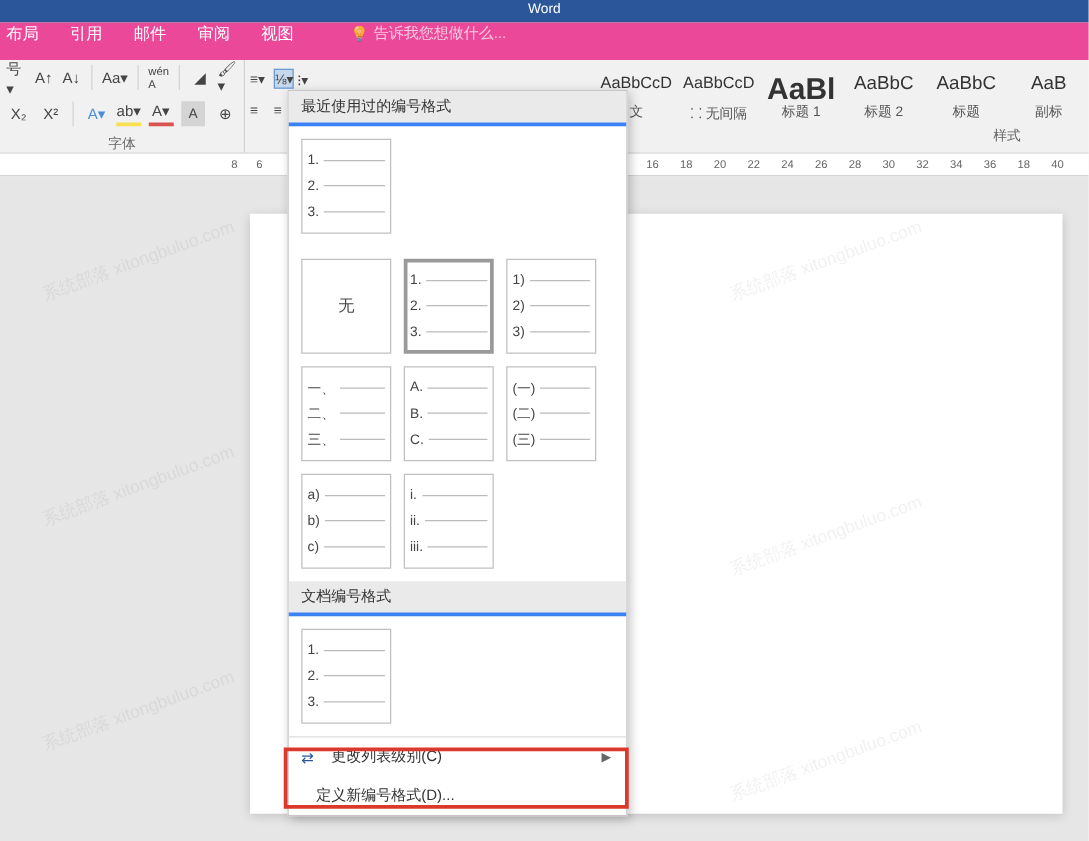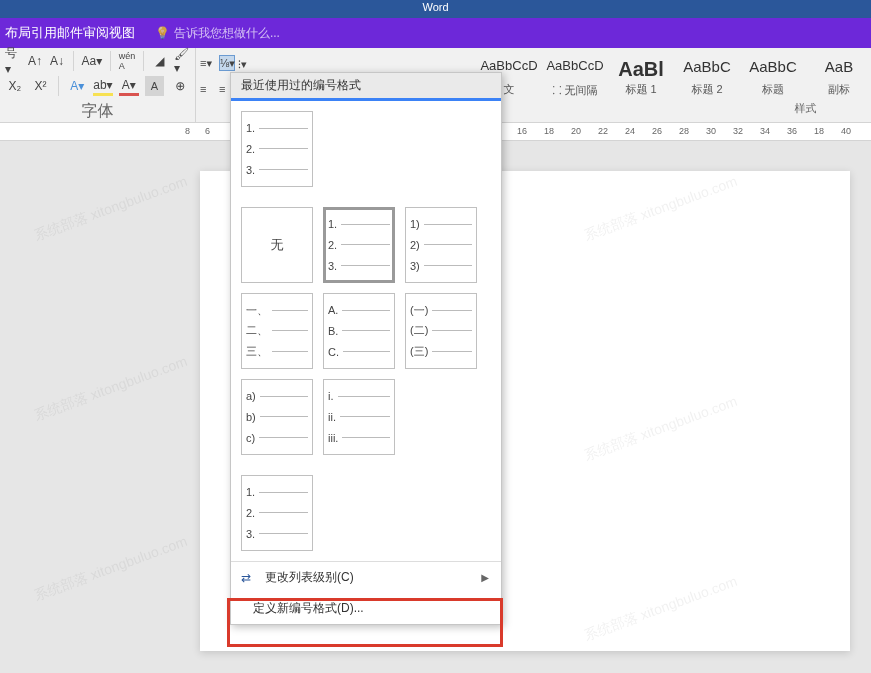--- a/index.html
+++ b/index.html
@@ -1,44 +1,44 @@
 <!DOCTYPE html>
 <html><head>
   <meta charset="utf-8">
   <style>
     * { margin: 0; padding: 0; box-sizing: border-box; font-family: "Microsoft YaHei", "Segoe UI", sans-serif; }
     body { background: #f5f5f5; width: 871px; height: 673px; overflow: hidden; position: relative; }
     
     .titlebar { background: #2b579a; height: 18px; color: #fff; text-align: center; font-size: 11px; padding-top: 1px; }
     
-    .menubar { background: #6d28d9; height: 30px; display: flex; align-items: center; padding: 0 5px; color: #fff; font-size: 13px; }
+    .menubar { background: #ec4899; height: 30px; display: flex; align-items: flex-start; padding: 0 5px; gap: 25px; color: #fff; font-size: 13px; }
     .menubar-item { cursor: pointer; }
     .tellme { margin-left: 20px; opacity: 0.7; font-size: 12px; display: flex; align-items: center; gap: 4px; }
     
     .ribbon { background: #f1f1f1; height: 75px; border-bottom: 1px solid #d4d4d4; display: flex; }
     .ribbon-left { width: 195px; display: flex; flex-direction: column; }
     .ribbon-row { display: flex; align-items: center; height: 30px; gap: 6px; padding: 2px 5px; }
     .rb-btn { width: 20px; height: 20px; display: inline-flex; align-items: center; justify-content: center; font-size: 12px; color: #444; cursor: pointer; }
     .rb-sep { width: 1px; height: 20px; background: #d4d4d4; margin: 0 2px; }
-    .rb-label { font-size: 16px; color: #666; text-align: center; padding-top: 2px; }
+    .rb-label { font-size: 11px; color: #666; text-align: center; padding-top: 2px; }
     
     .font-color { border-bottom: 3px solid #d9534f; }
     .highlight { border-bottom: 3px solid #f7e153; }
     .text-box { background: #d4d4d4; padding: 0 4px; font-size: 11px; }
     
     .ribbon-para { width: 85px; border-left: 1px solid #d4d4d4; padding: 2px 4px; }
     .para-row { display: flex; gap: 3px; height: 26px; align-items: center; }
     .list-btn { width: 16px; height: 16px; font-size: 11px; color: #444; display: inline-flex; align-items: center; }
     .list-btn.active { background: #c5d8ec; border: 1px solid #6b9bd1; }
     
     .ribbon-styles { flex: 1; display: flex; flex-direction: column; padding-left: 200px; }
     .styles-row { display: flex; gap: 8px; height: 55px; align-items: center; padding-top: 4px; }
     .style-item { text-align: center; cursor: pointer; min-width: 58px; }
     .style-preview { font-size: 13px; color: #333; height: 22px; }
-    .style-preview.big { font-size: 20px; font-weight: bold; }
+    .style-preview.big { font-size: 24px; font-weight: bold; }
     .style-preview.med { font-size: 15px; }
     .style-name { font-size: 11px; color: #555; margin-top: 2px; }
     .styles-label { text-align: center; font-size: 11px; color: #666; margin-top: -2px; padding-left: 260px; }
     
     .ruler { height: 18px; background: #fff; border-bottom: 1px solid #d4d4d4; position: relative; font-size: 9px; color: #666; }
     .ruler-mark { position: absolute; top: 3px; }
     
     .doc-area { position: absolute; top: 141px; left: 0; right: 0; bottom: 0; background: #e6e6e6; }
     .page { position: absolute; left: 200px; top: 30px; width: 650px; height: 480px; background: #fff; box-shadow: 0 2px 8px rgba(0,0,0,0.15); padding: 100px 50px 30px 120px; }
     .doc-title { font-size: 22px; font-weight: bold; color: #222; }
@@ -286,20 +286,21 @@
           <span>ii.</span>
           <span class="gline"></span>
         </div>
         <div class="tile-line">
           <span>iii.</span>
           <span class="gline"></span>
         </div>
       </div>
     </div>
 
+  <div class="section-header">文档编号格式</div>
   <div class="format-grid" id="docfmt-grid">
       <div class="format-tile">
         <div class="tile-line">
           <span>1.</span>
           <span class="gline"></span>
         </div>
         <div class="tile-line">
           <span>2.</span>
           <span class="gline"></span>
         </div>

